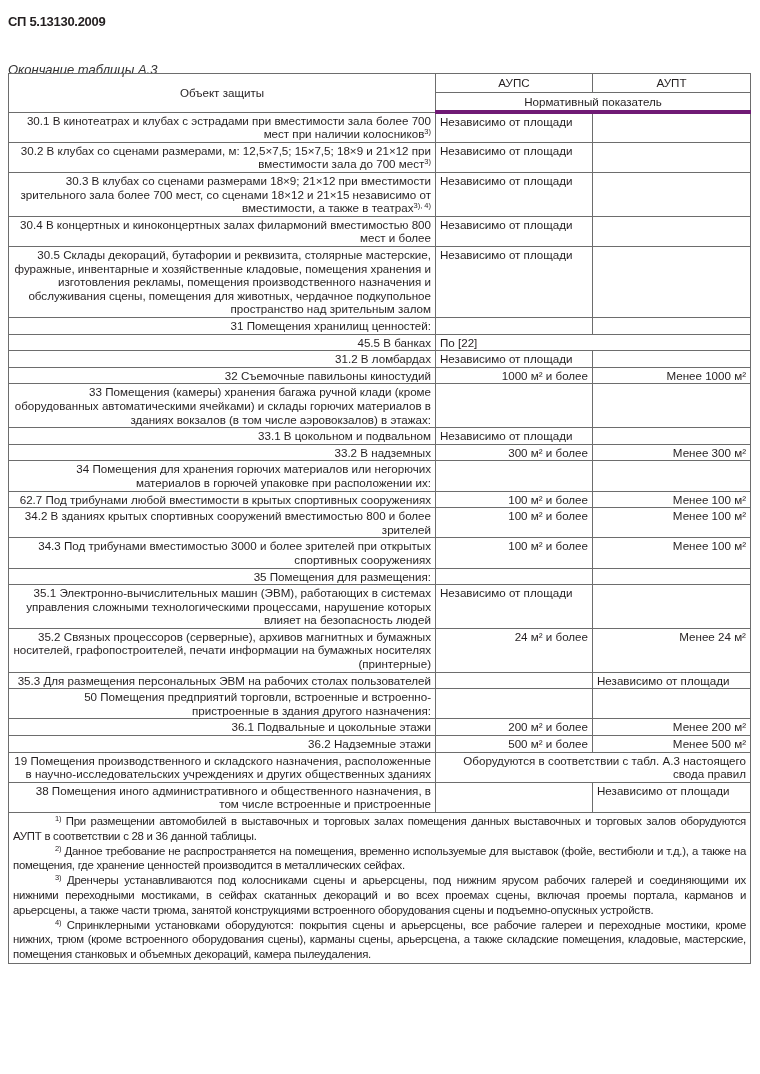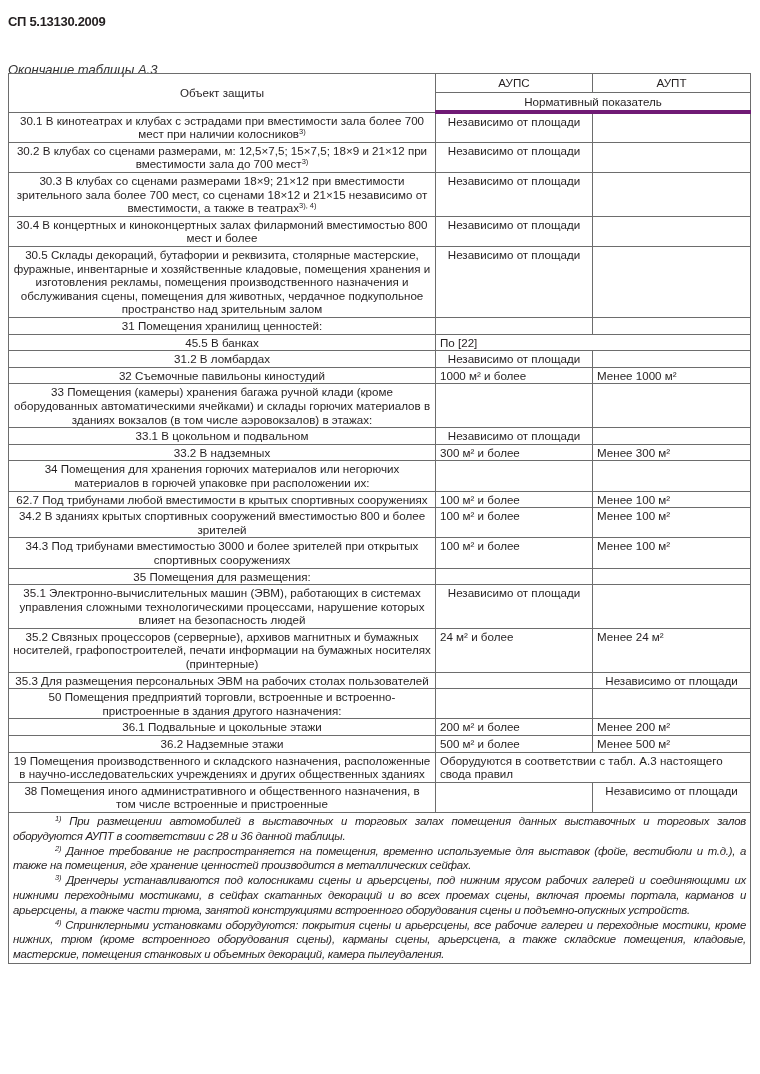--- a/index.html
+++ b/index.html
@@ -8,26 +8,26 @@
   .doc-code { position: absolute; left: 8px; top: 14px; font-size: 13px; font-weight: bold;
               letter-spacing: -0.3px; }
   .caption { position: absolute; left: 8px; top: 62px; font-size: 13px; font-style: italic; color: #333; }
   table.main { position: absolute; left: 8px; top: 73px; width: 742px; border-collapse: collapse;
                table-layout: fixed; font-size: 11.6px; line-height: 13.6px; }
   table.main td, table.main th { border: 1px solid #6d6d6d; padding: 1px 4px 1px 4px; vertical-align: top;
                                   font-weight: normal; }
   table.main th { text-align: center; vertical-align: middle; padding: 2px 4px; }
   table.main thead tr.h2 th { border-bottom: 4px solid #701a75; }
   col.c1 { width: 427px; } col.c2 { width: 157px; } col.c3 { width: 158px; }
-  td.v { text-align: center; }
-  td.ctr { text-align: left; }
-  td.obj { text-align: center; }
+  td.v { text-align: left; }
+  td.ctr { text-align: right; }
+  td.obj { text-align: right; }
   sup { font-size: 7.5px; line-height: 0; vertical-align: 4px; }
   td.notes { font-size: 11.4px; line-height: 14.8px; text-align: justify; padding: 3px 5px 5px 5px;
-             font-stretch: condensed; letter-spacing: -0.25px; font-style: italic; }
+             font-stretch: condensed; letter-spacing: -0.25px; }
   .note { text-indent: 42px; margin: 0; }
   td.span-right { text-align: left; padding-left: 160px; }
 </style>
 </head>
 <body>
 
 <div class="doc-code">СП 5.13130.2009</div>
 <div class="caption">Окончание таблицы А.3</div>
 
 <table class="main">

